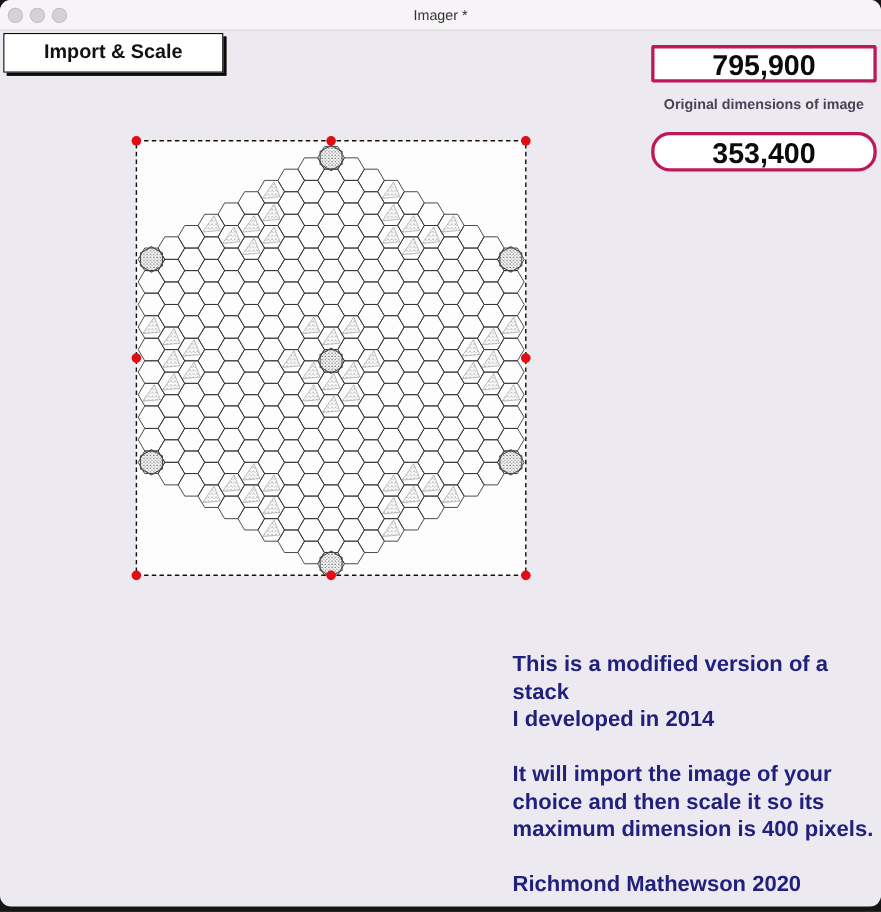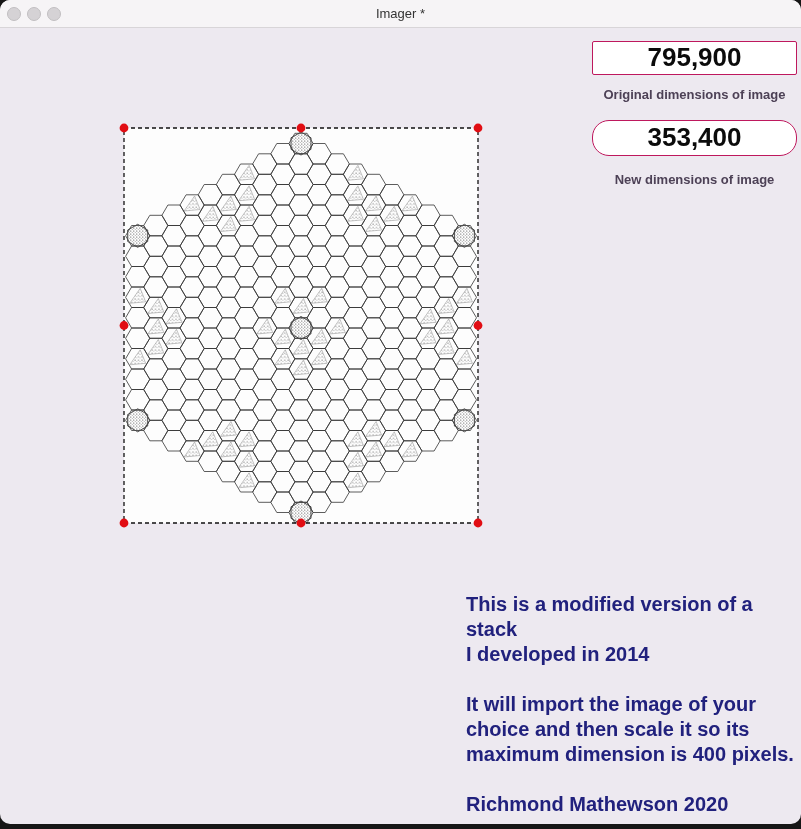--- a/index.html
+++ b/index.html
@@ -29,21 +29,21 @@
     text-align:center; font-weight:normal; font-size:13px; color:#333;
   }
   .import-btn {
     position:absolute; left:3px; top:30px; width:200px; height:36px;
     background:#ffffff; border:1px solid #0a0a0a; box-shadow:3px 3px 0 #0a0a0a;
     box-sizing:border-box; font-weight:bold; font-size:18px; color:#111;
     text-align:center; line-height:33px; cursor:pointer;
   }
   .num-field {
     position:absolute; left:592px; width:205px; height:34px;
-    background:#ffffff; border:1px solid #be185d; border-radius:2px;
+    background:#ffffff; border:3px solid #be185d; border-radius:2px;
     box-sizing:border-box; font-weight:bold; font-size:26px; color:#0b0b0b;
     text-align:center; line-height:31px;
   }
   #field-original { top:41px; }
   #field-new { top:120px; height:36px; line-height:33px;border-radius:17px; }
   .field-label {
     position:absolute; left:592px; width:205px; text-align:center;
     font-weight:bold; font-size:13px; color:var(--label-text,#4d4156);
   }
   #label-original { top:87px; }
@@ -62,26 +62,26 @@
 
 <div class="window">
 
   <div class="titlebar">
     <span class="tl c1"></span>
     <span class="tl c2"></span>
     <span class="tl c3"></span>
     <div class="win-title">Imager *</div>
   </div>
 
+  <div class="import-btn">Import &amp; Scale</div>
 
   <div class="num-field" id="field-original">795,900</div>
   <div class="field-label" id="label-original">Original dimensions of image</div>
 
   <div class="num-field" id="field-new">353,400</div>
-  <div class="field-label" id="label-new">New dimensions of image</div>
 
   <svg id="hexmap-svg" class="canvas-svg" width="366" height="407" viewBox="-6 -6 366 407">
       <defs>
         <pattern id="pf" width="3.4" height="3.4" patternUnits="userSpaceOnUse">
           <circle cx="0.9" cy="0.9" r="0.55" fill="#4c4c4c"></circle>
           <circle cx="2.5" cy="2.2" r="0.4" fill="#5a5a5a"></circle>
         </pattern>
         <pattern id="pr" width="3" height="3" patternUnits="userSpaceOnUse">
           <circle cx="0.8" cy="1" r="0.6" fill="#3c3c3c"></circle>
           <circle cx="2.2" cy="2.4" r="0.45" fill="#4a4a4a"></circle>

